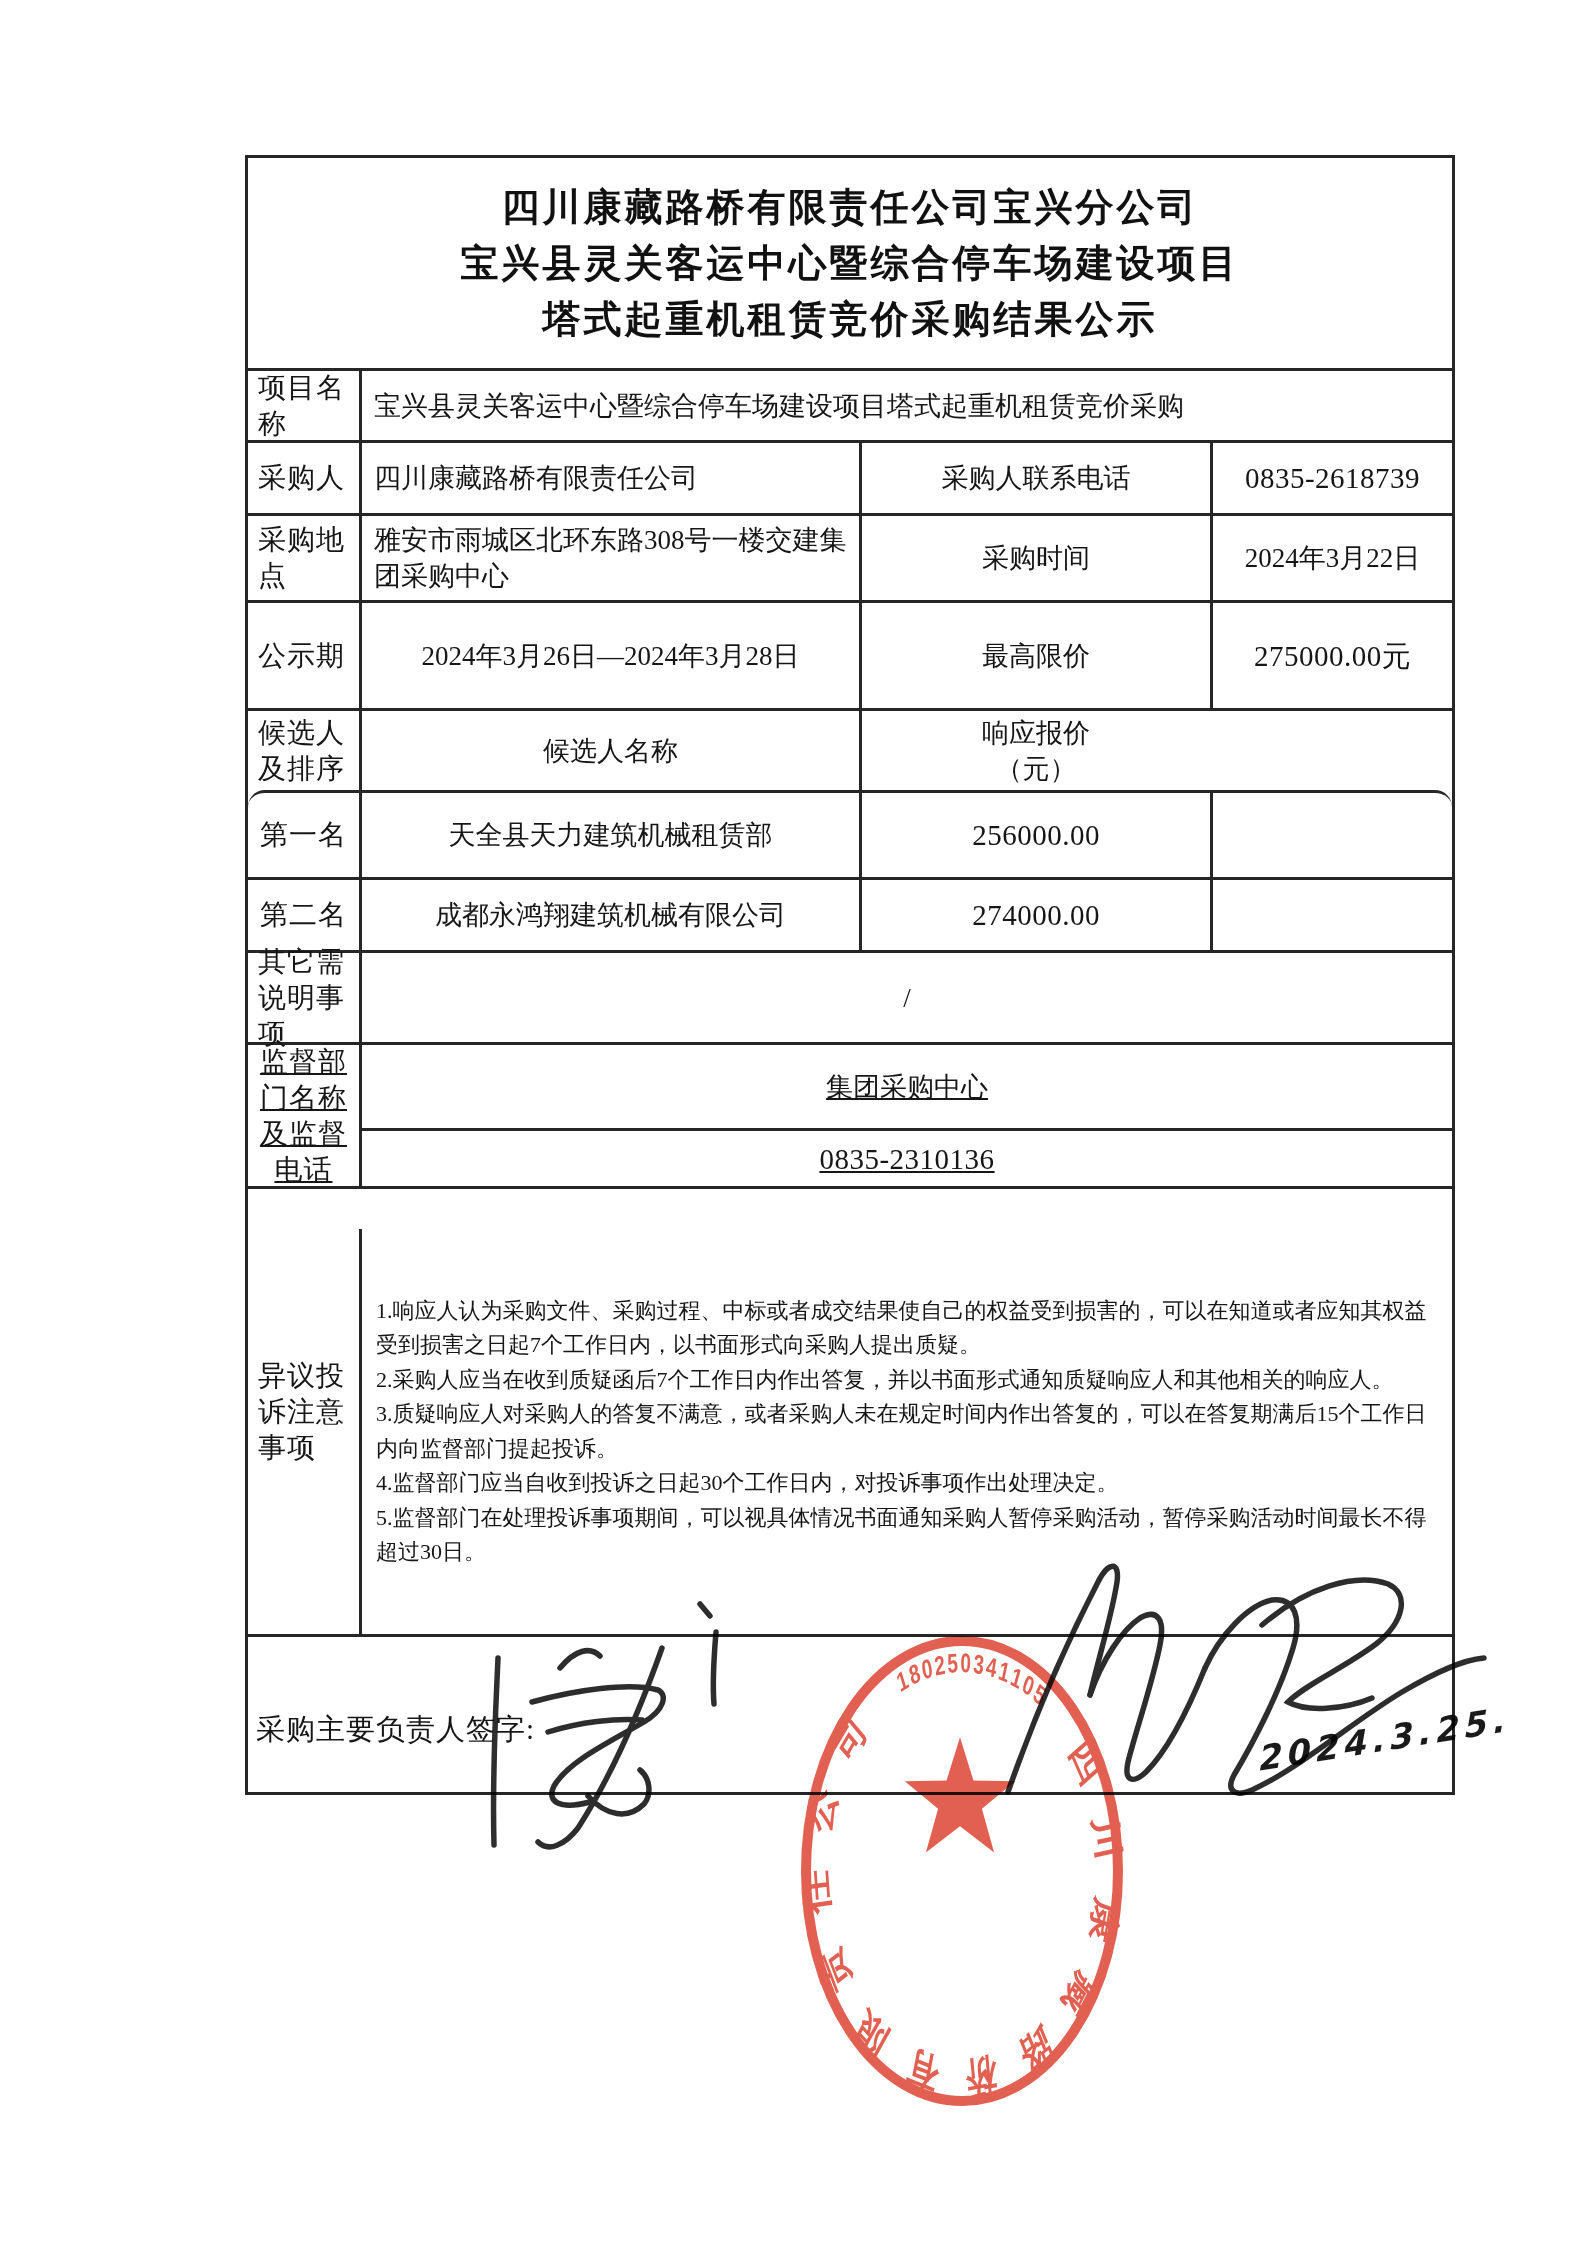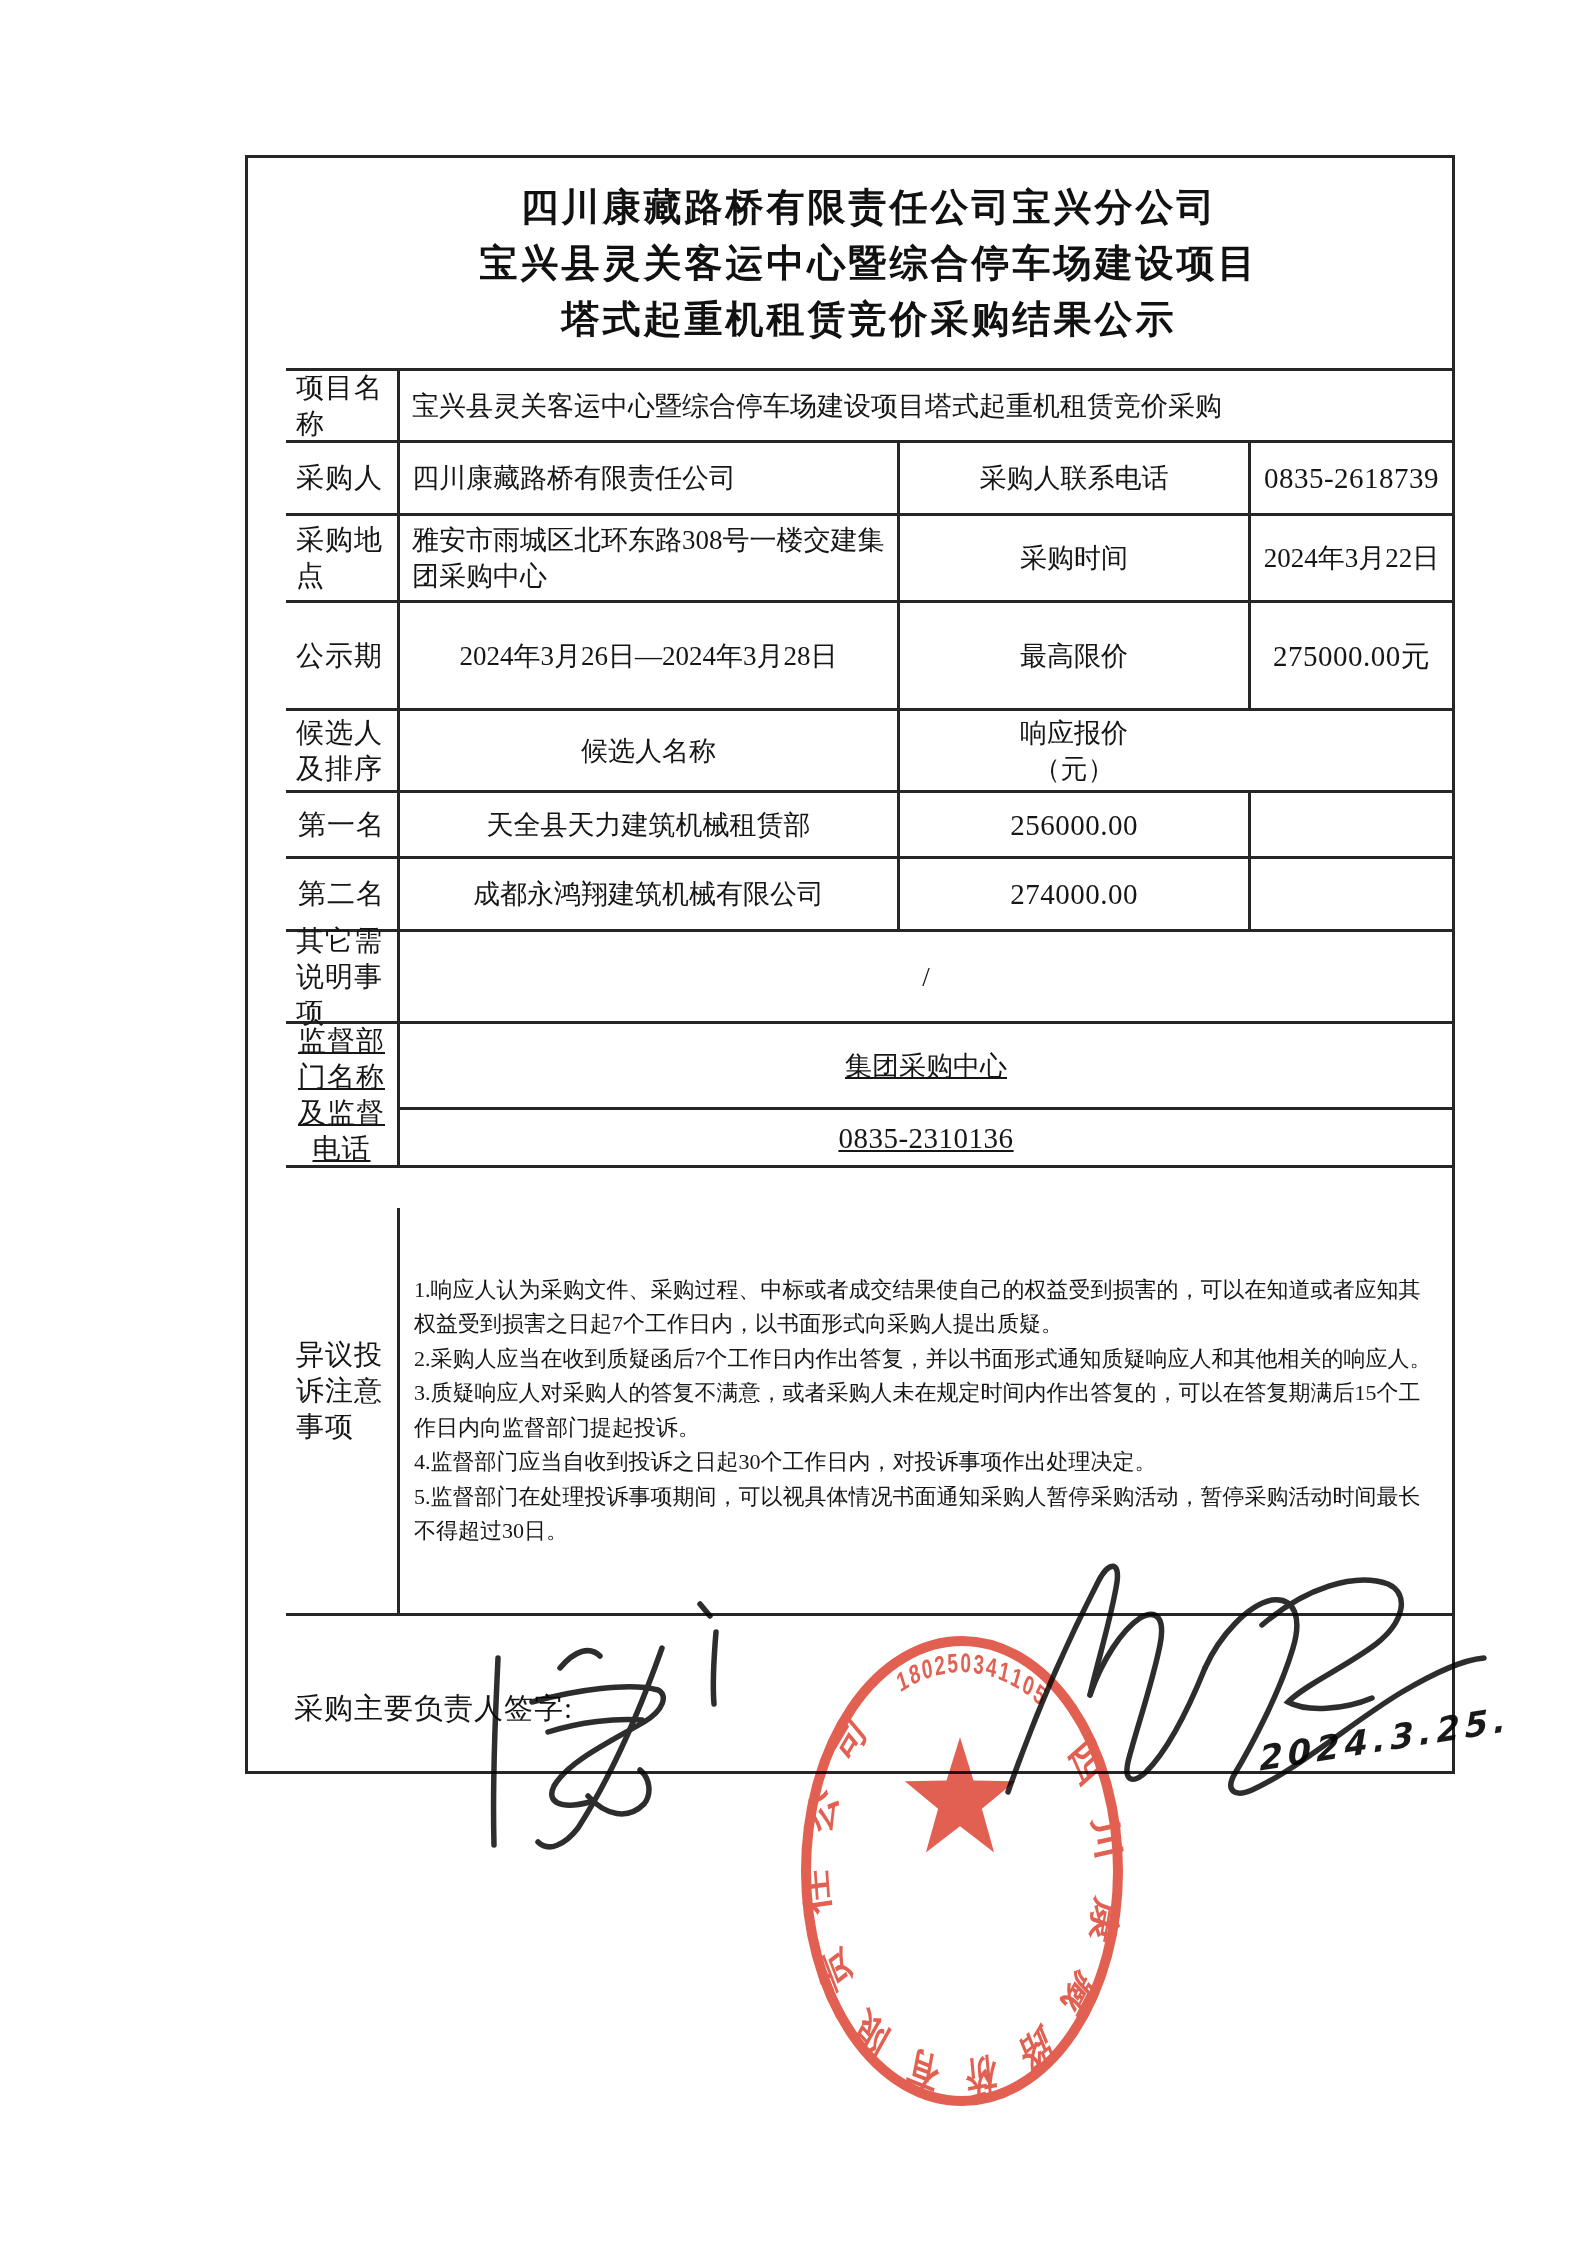--- a/index.html
+++ b/index.html
@@ -3,21 +3,21 @@
 <meta charset="utf-8">
 <style>
   html,body{margin:0;padding:0;background:#e8e8e8;}
   .page{
     position:relative;width:1587px;height:2244px;background:#ffffff;
     font-family:"Liberation Serif","DejaVu Serif",serif;color:#161616;
     overflow:hidden;margin:0 auto;
   }
   .doc{
     position:absolute;left:245px;top:155px;width:1210px;
-    border:3px solid #262626;box-sizing:border-box;background:#fff;padding-left:38px;
+    border:3px solid #262626;box-sizing:border-box;background:#fff;
   }
   .row{display:flex;box-sizing:border-box;border-top:3px solid #262626;}
   .row.first{border-top:none;}
   .c{box-sizing:border-box;display:flex;align-items:center;min-width:0;}
   .c + .c{border-left:3px solid #262626;}
   .c1{flex:0 0 111px;padding:4px 10px;font-size:28px;line-height:36px;letter-spacing:1px;}
   .c2{flex:0 0 500px;}
   .c3{flex:0 0 351px;justify-content:center;text-align:center;}
   .c4{flex:1 1 auto;justify-content:center;text-align:center;}
   .span3{flex:1 1 auto;}
@@ -26,21 +26,21 @@
   .ctr{justify-content:center;text-align:center;}
   .num{font-size:29px;letter-spacing:0.5px;}
   .pre{white-space:pre-line;}
   .title-cell{height:210px;flex-direction:column;justify-content:center;align-items:center;width:100%;}
   .title-line{
     font-family:"Liberation Sans","DejaVu Sans",sans-serif;font-weight:700;
     font-size:38px;line-height:56px;letter-spacing:3px;color:#111;
   }
   .h-title{height:210px;}
   .h-r1{height:72px;}  .h-r2{height:73px;}  .h-r3{height:87px;}
-  .h-r4{height:108px;} .h-r5{height:82px;}  .h-r6{height:66px;}
+  .h-r4{height:108px;} .h-r5{height:82px;}  .h-r6{height:87px;border-radius:17px;}
   .h-r7{height:73px;}  .h-r8{height:92px;}  .h-r9{height:144px;text-decoration:underline;}
   .h-r10{height:448px;} .h-r11{height:158px;}
   .subcol{flex:1 1 auto;display:flex;flex-direction:column;}
   .sub{display:flex;align-items:center;justify-content:center;text-align:center;box-sizing:border-box;}
   .sub-top{height:83px;}
   .sub-bot{flex:1 1 auto;border-top:3px solid #262626;}
   .notes{
     padding:6px 14px;font-size:22px;line-height:34.5px;text-align:left;
     align-items:center;
     margin-top:40px;

